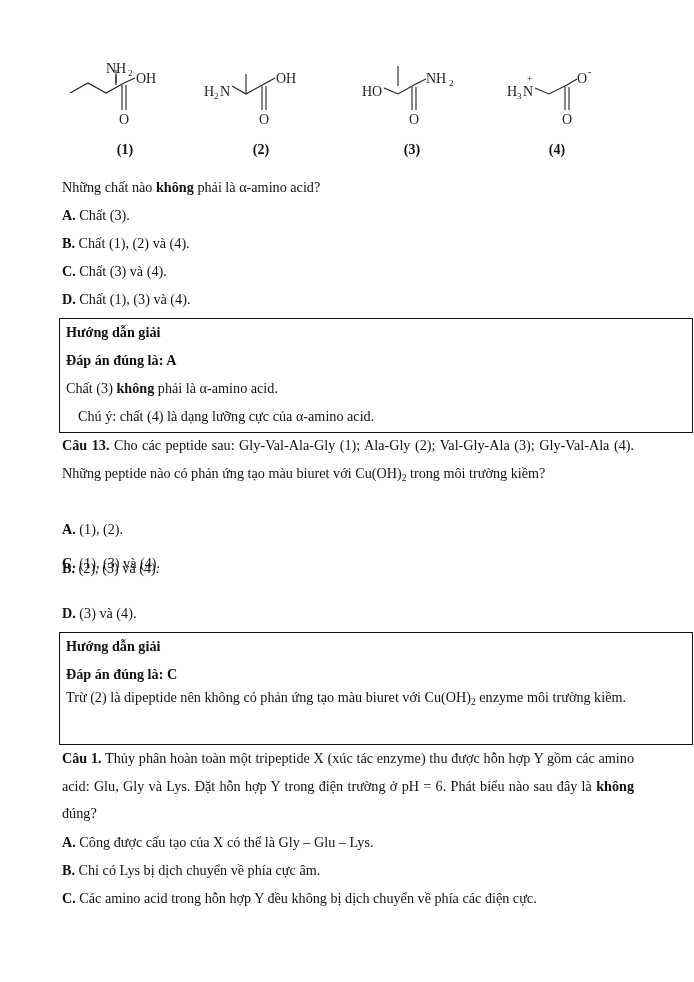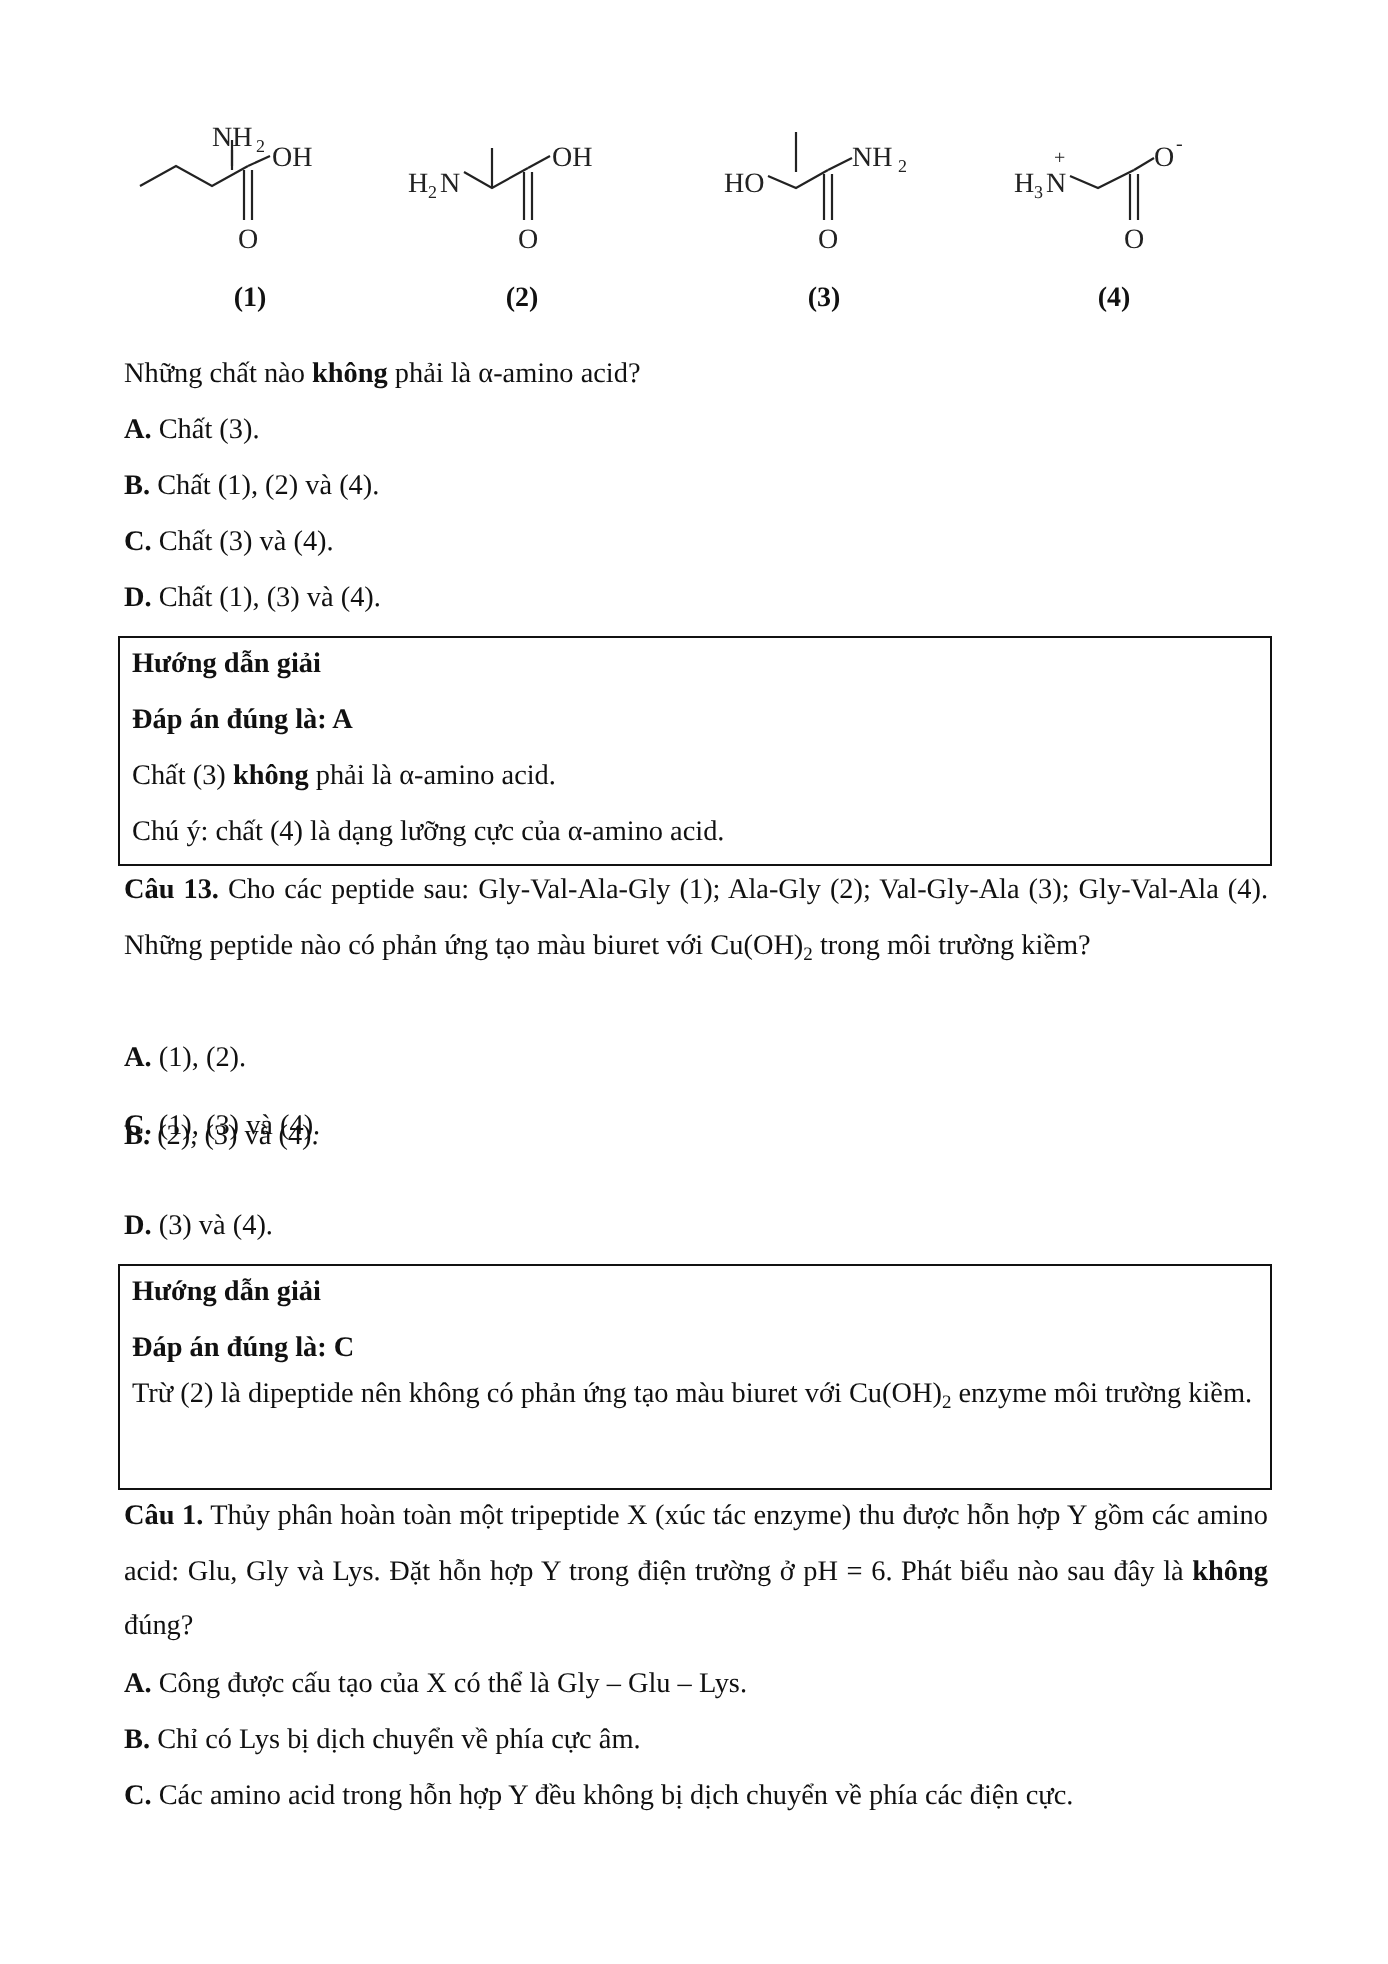--- a/index.html
+++ b/index.html
@@ -5,21 +5,21 @@
   html, body { margin: 0; padding: 0; background: #ffffff; }
   body { width: 694px; height: 982px; position: relative; overflow: hidden;
          font-family: "Liberation Serif", serif; color: #111; font-size: 14.2px; }
   .structures { position: absolute; left: 60px; top: 58px; width: 580px; height: 110px; }
   .mol { position: absolute; top: 0; }
   .mol svg { display: block; }
   .mol text { font-family: "Liberation Serif", serif; fill: #222; }
   .mol-label { position: absolute; font-weight: bold; font-size: 14px; text-align: center; }
   .line { position: absolute; left: 62px; white-space: nowrap; line-height: 20px; }
   .para { position: absolute; left: 62px; width: 572px; line-height: 27.5px; text-align: justify; }
-  .box { position: absolute; left: 59px; width: 577px; border: 1.2px solid #111; box-sizing: border-box; }
+  .box { position: absolute; left: 59px; width: 634px; border: 1.2px solid #111; box-sizing: border-box; }
   .box .line { left: 6px; }
   .box .para { left: 6px; width: 562px; }
   b { font-weight: bold; }
   sub { font-size: 9.5px; vertical-align: -3px; }
 </style>
 </head>
 <body>
 
 <div class="structures">
 
@@ -93,21 +93,21 @@
 </div>
 <div class="line" style="top:205px;"><b>A.</b><span> Chất (3).</span></div>
 <div class="line" style="top:233px;"><b>B.</b><span> Chất (1), (2) và (4).</span></div>
 <div class="line" style="top:261px;"><b>C.</b><span> Chất (3) và (4).</span></div>
 <div class="line" style="top:289px;"><b>D.</b><span> Chất (1), (3) và (4).</span></div>
 
 <div class="box" style="top:318px; height:115px;">
   <div class="line" style="top:3px;"><b>Hướng dẫn giải</b></div>
   <div class="line" style="top:31px;"><b>Đáp án đúng là: A</b></div>
   <div class="line" style="top:59px;"><span>Chất (3) </span><b>không</b><span> phải là α-amino acid.</span></div>
-  <div class="line" style="top:87px;"><span>Chú ý: chất (4) là dạng lưỡng cực của α-amino acid.</span></div>
+  <div class="line" style="top:87px;margin-left:12px;"><span>Chú ý: chất (4) là dạng lưỡng cực của α-amino acid.</span></div>
 </div>
 
 <div class="para" style="top:432px;">
   <b>Câu 13.</b><span> Cho các peptide sau: Gly-Val-Ala-Gly (1); Ala-Gly (2); Val-Gly-Ala (3); Gly-Val-Ala (4). Những peptide nào có phản ứng tạo màu biuret với Cu(OH)</span><sub>2</sub><span> trong môi trường kiềm?</span>
 </div>
 <div class="line" style="top:519px;"><b>A.</b><span> (1), (2).</span></div>
 <div class="line" style="top:558px;"><b>B.</b><span> (2), (3) và (4).</span></div>
 <div class="line" style="top:553px;"><b>C.</b><span> (1), (3) và (4).</span></div>
 <div class="line" style="top:603px;"><b>D.</b><span> (3) và (4).</span></div>
 

